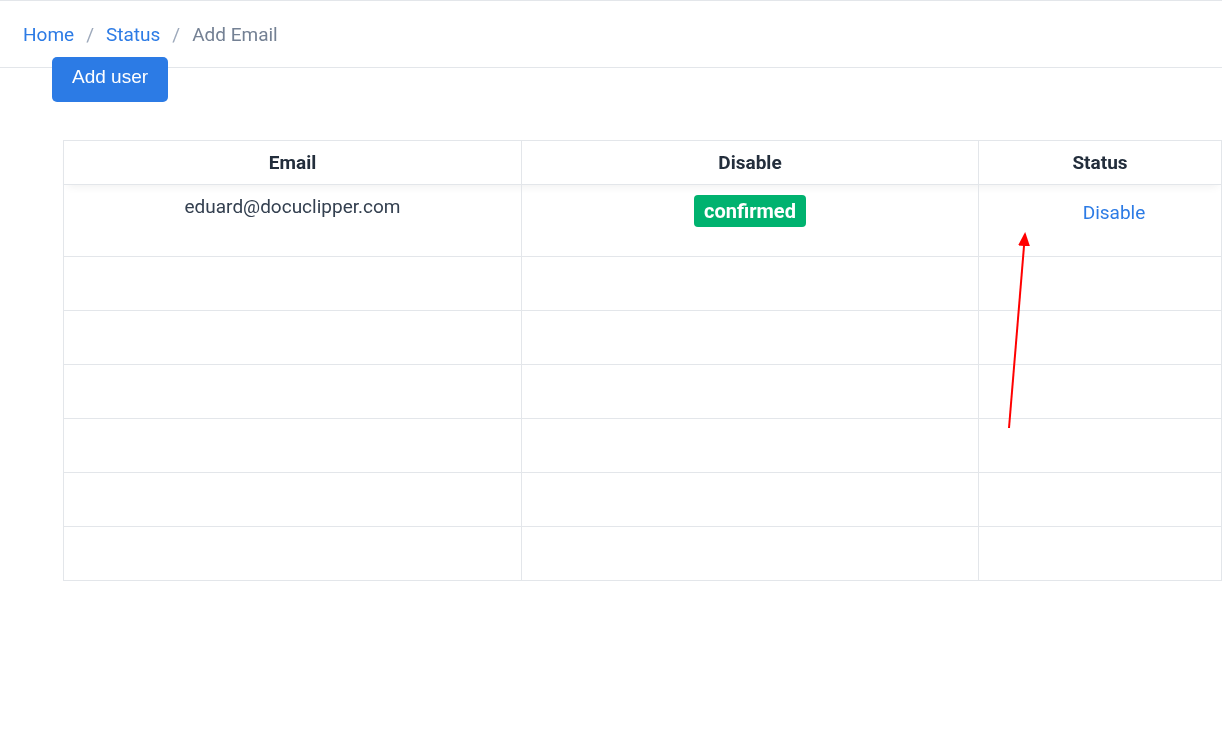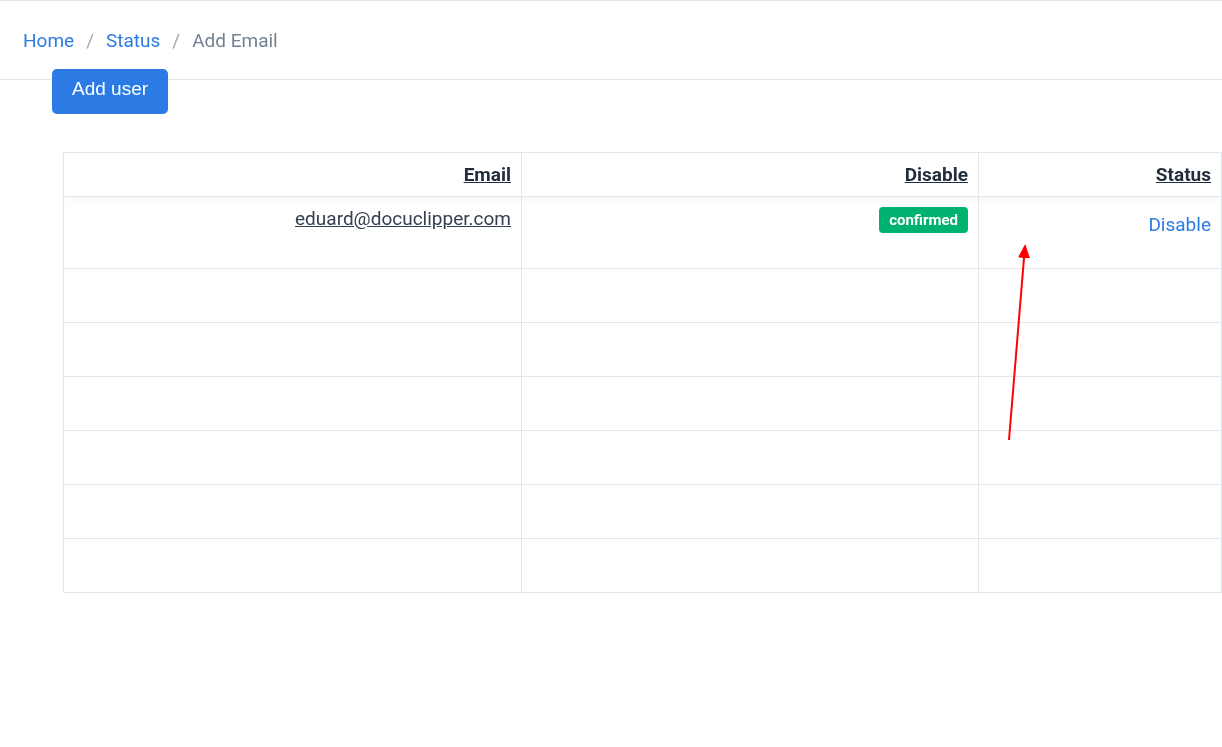--- a/index.html
+++ b/index.html
@@ -9,21 +9,21 @@
     }
     body {
       font-family: -apple-system, BlinkMacSystemFont, "Segoe UI", Roboto, "Helvetica Neue", Arial, sans-serif;
       color: #344050;
       background: #fff;
     }
     .breadcrumb-bar {
       border-top: 1px solid #e3e6ea;
       border-bottom: 1px solid #e3e6ea;
       padding: 0 23px;
-      height: 80px;
+      height: 68px;
       display: flex;
       align-items: center;
     }
     .breadcrumb {
       display: flex;
       align-items: center;
       gap: 12px;
       font-size: 19px;
     }
     .breadcrumb a {
@@ -66,23 +66,22 @@
       position: relative;
     }
     table.users-table {
       width: 100%;
       border-collapse: collapse;
       table-layout: fixed;
     }
     table.users-table th,
     table.users-table td {
       border: 1px solid #e3e6ea;
-      text-align: right;
+      text-align: center;
       vertical-align: top;
-      text-decoration: underline;
     }
     table.users-table th {
       padding: 10px 10px 10px 10px;
       font-size: 19px;
       font-weight: 700;
       color: #232e3c;
       background: #fff;
     }
     table.users-table thead tr {
       box-shadow: 0 6px 8px -4px rgba(0,0,0,0.06);
@@ -93,21 +92,21 @@
       color: #344050;
       height: 54px;
     }
     .col-email { width: 458px; }
     .col-status { width: 457px; }
     .col-actions { width: auto; }
     .badge-confirmed {
       display: inline-block;
       background: #00b26f;
       color: #fff;
-      font-size: 15px;
+      font-size: 20px;
       font-weight: 700;
       padding: 4px 10px;
       border-radius: 4px;
       line-height: 1.2;
     }
     .action-link {
       color: #2c7be5;
       text-decoration: none;
       font-size: 19px;
       display: inline-block;

